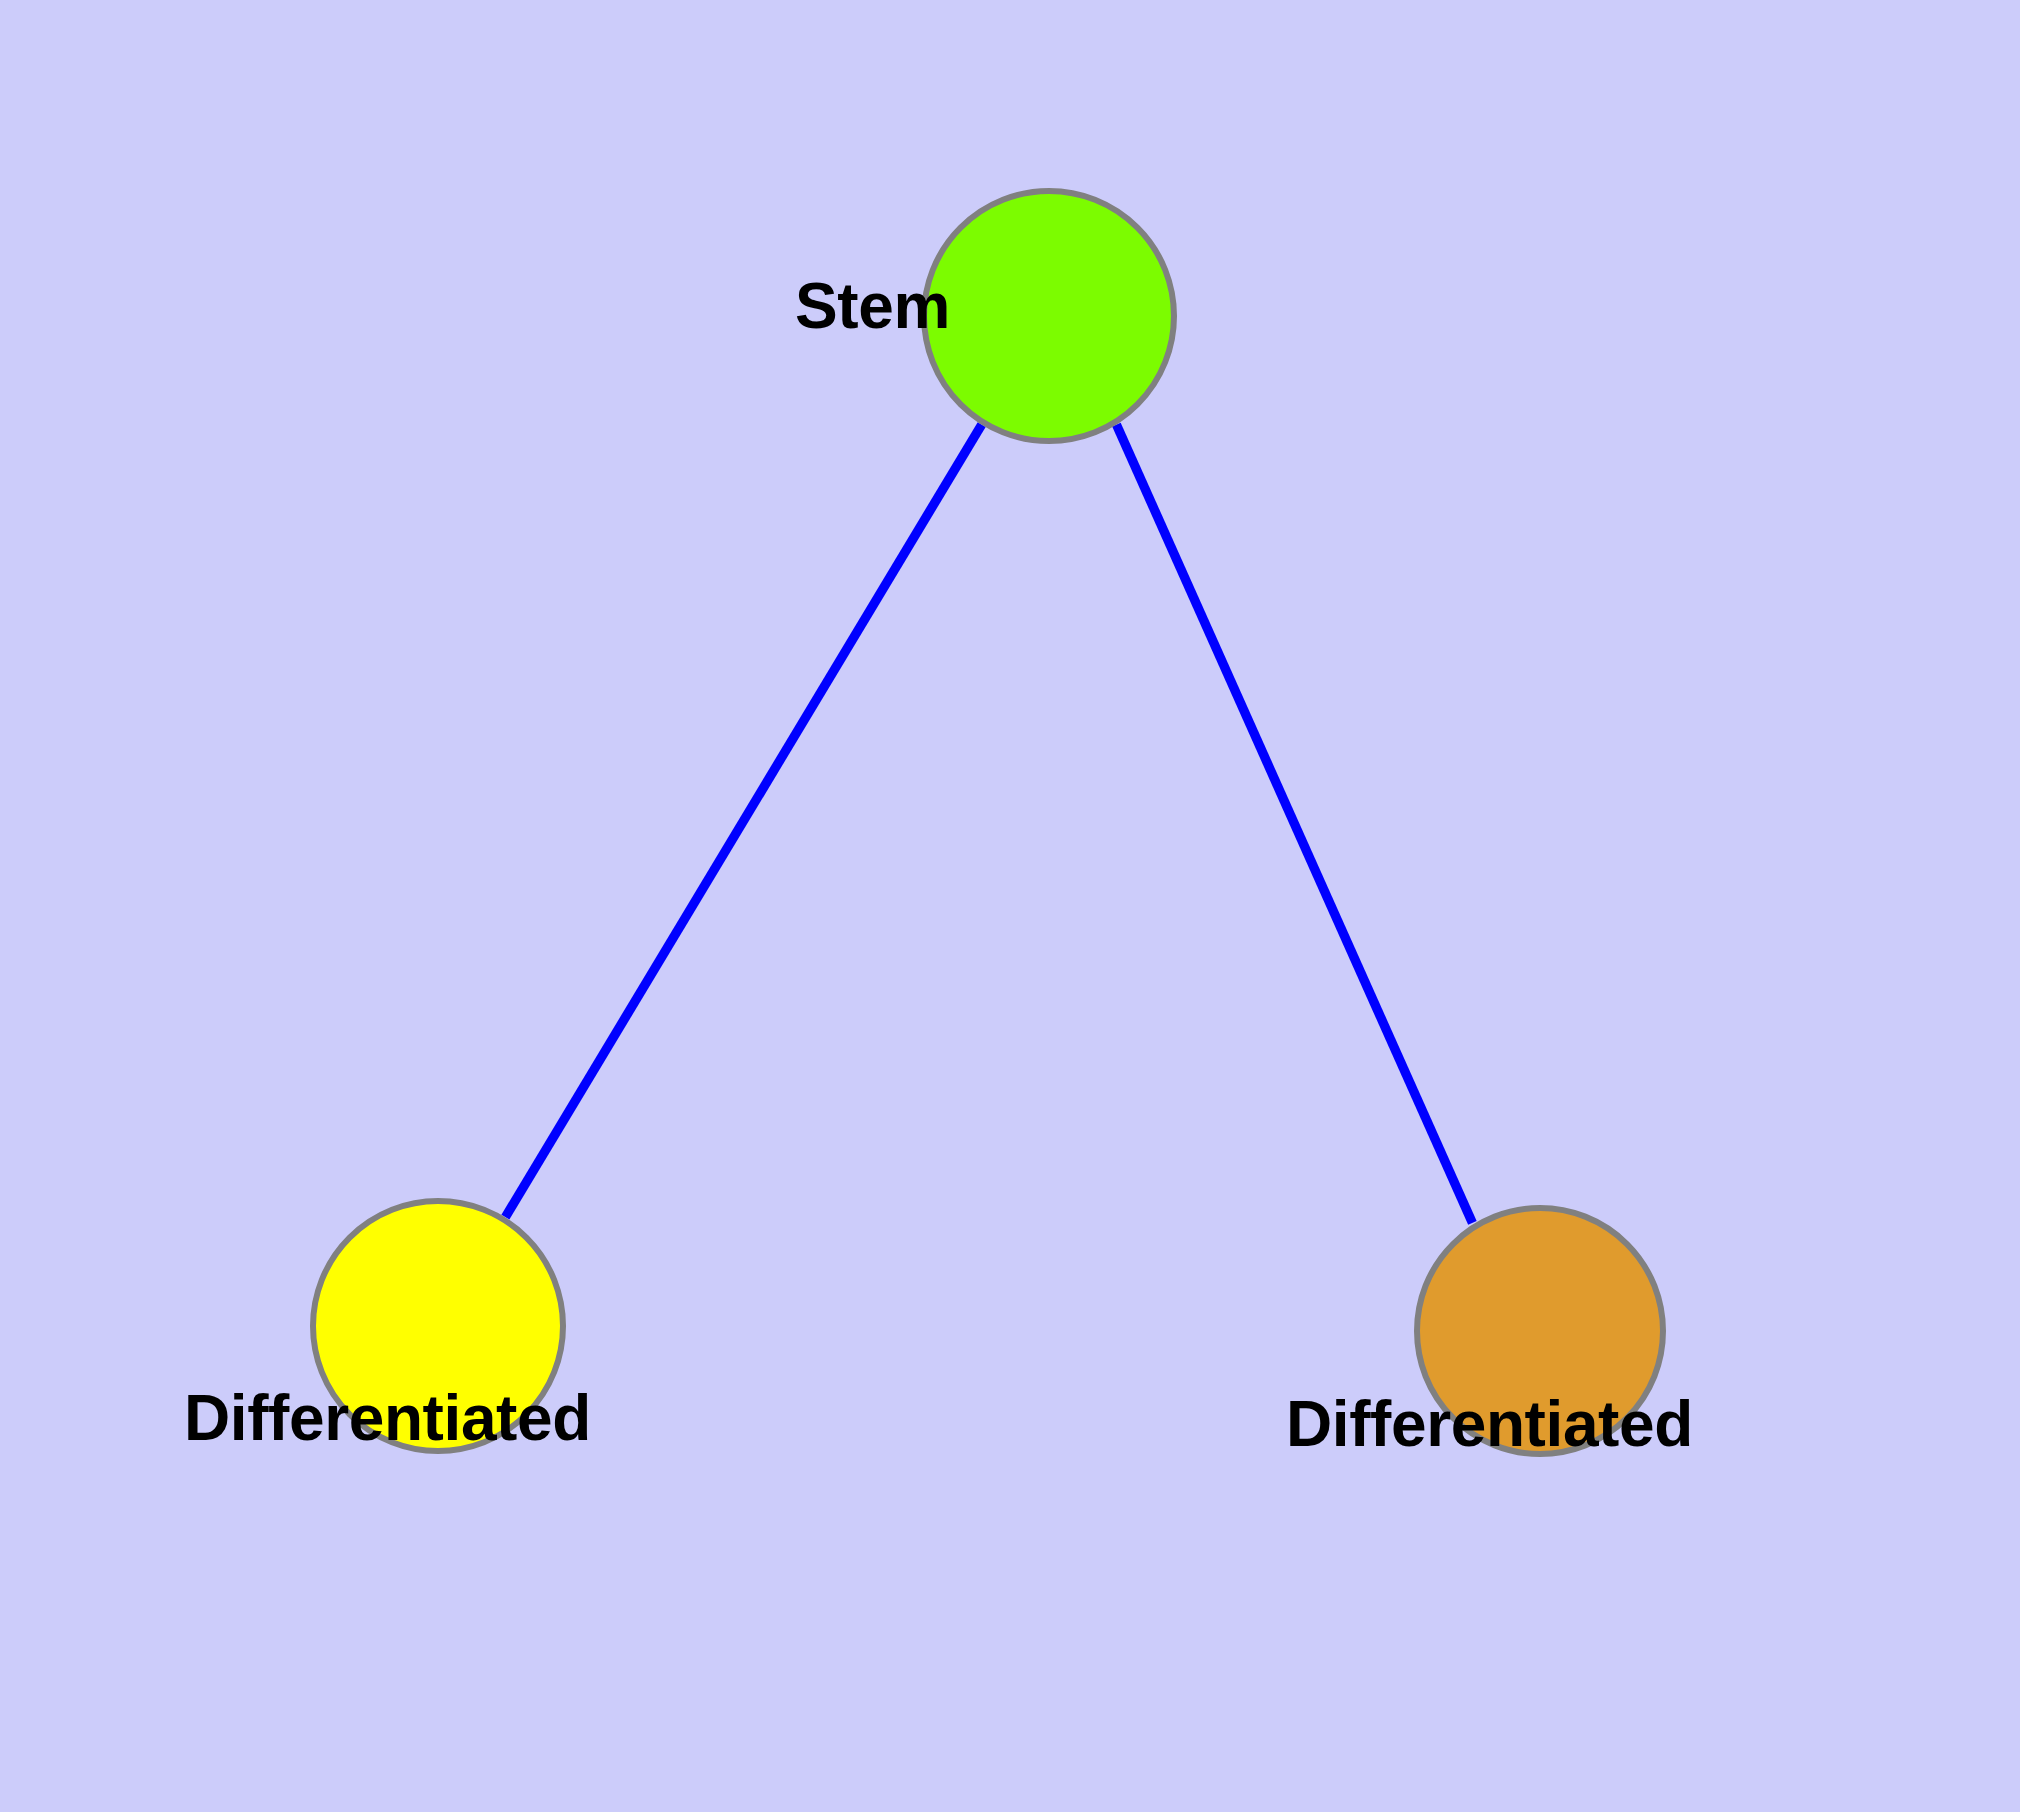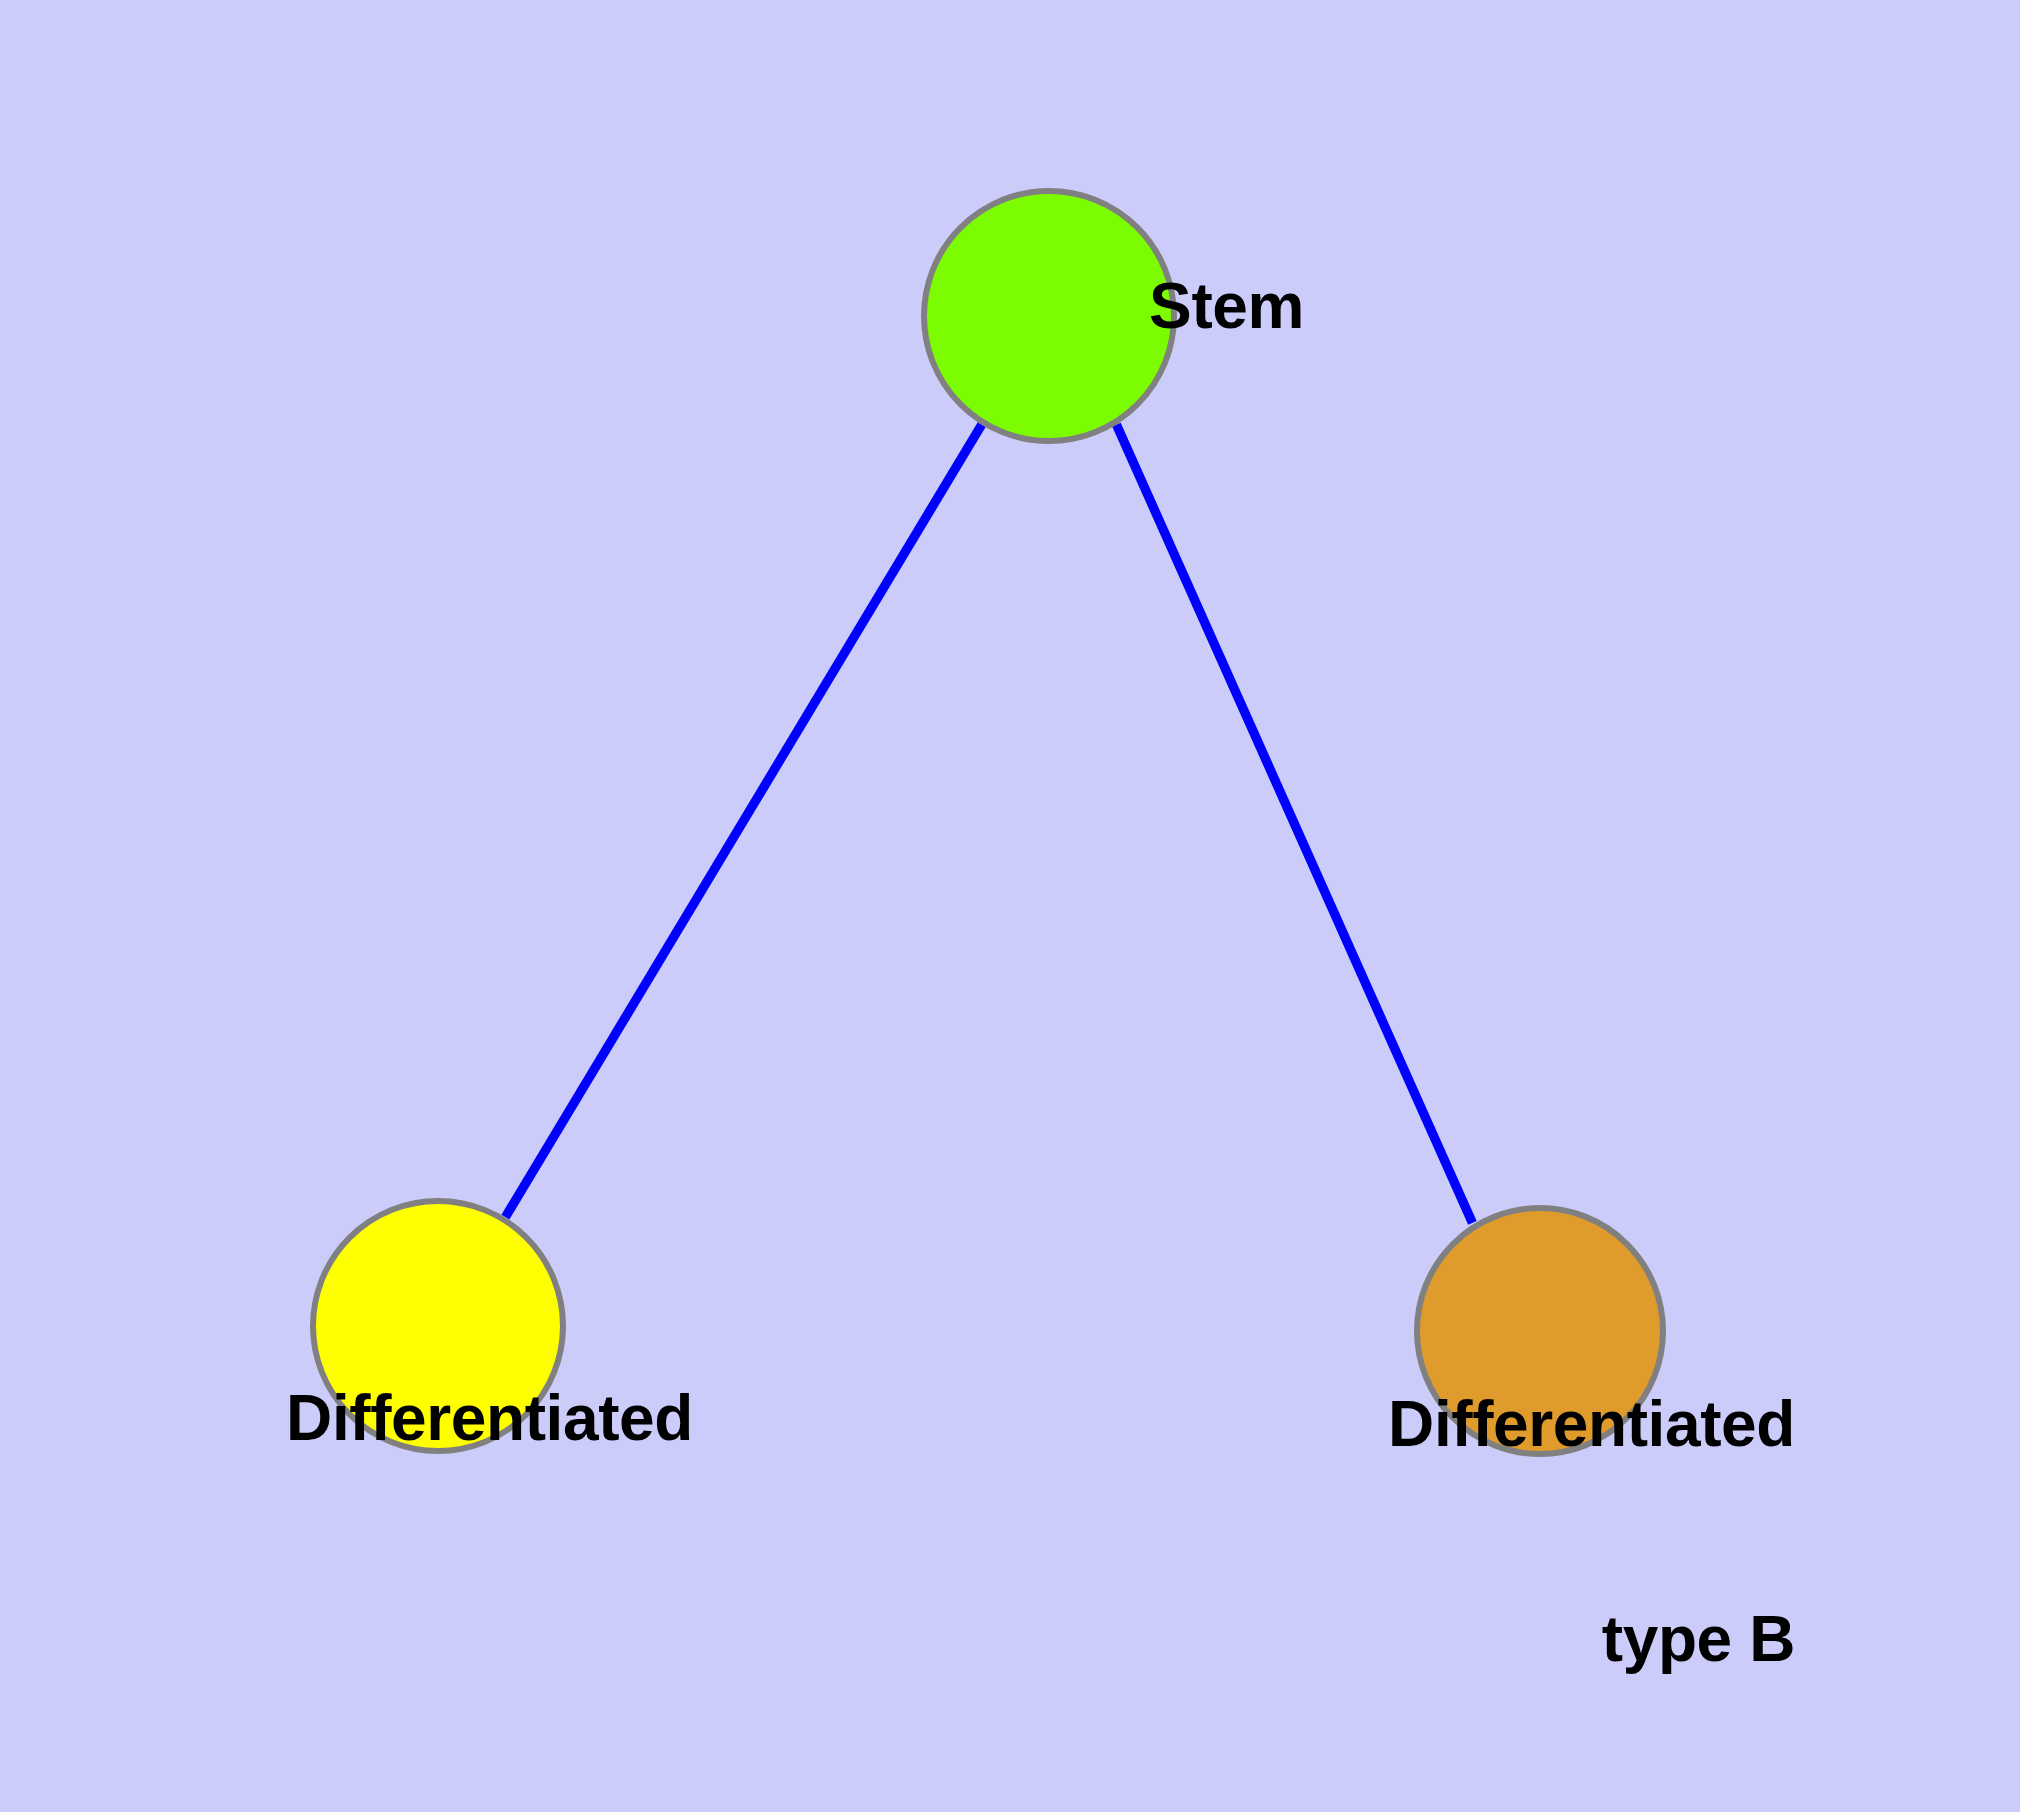--- a/index.html
+++ b/index.html
@@ -34,21 +34,21 @@
     height: 1812px;
   }
   .node {
     position: absolute;
     border-radius: 50%;
     box-sizing: border-box;
     border: 6.8px solid #808080;
   }
   .node-label {
     position: absolute;
-    text-align: right;
+    text-align: left;
     color: #000000;
     font-weight: bold;
     font-family: "Liberation Sans", sans-serif;
     white-space: pre;
     line-height: 1.12;
     letter-spacing: -0.4px;
     pointer-events: none;
   }
   
   #node-stem {
@@ -109,18 +109,17 @@
     <div class="node-label" id="label-stem">Stem</div>
 
     <div class="node" id="node-type-a"></div>
     <div class="node-label" id="label-type-a">
       <div>Differentiated</div>
     </div>
 
     <div class="node" id="node-type-b"></div>
     <div class="node-label" id="label-type-b">
       <div>Differentiated</div>
-      <div>type B</div>
     </div>
 
   </div>
 </div>
 
 
 </body></html>

